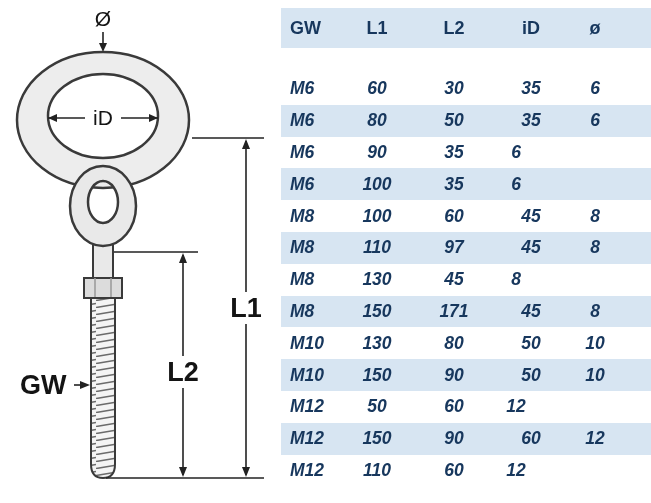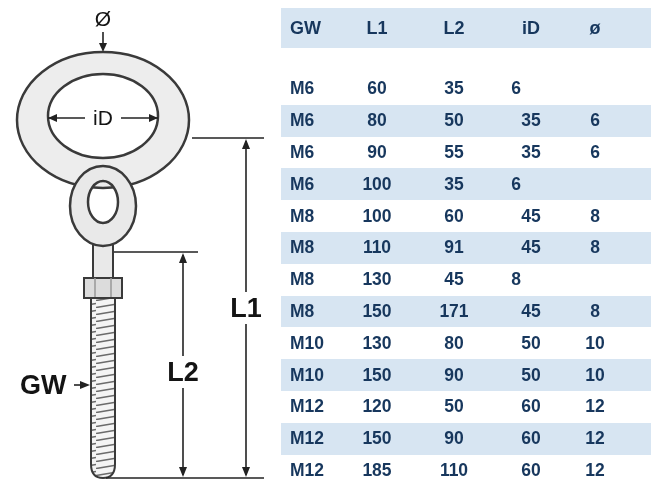--- a/index.html
+++ b/index.html
@@ -7,21 +7,21 @@
         font-family:"Liberation Sans",sans-serif;}
   .drawing{position:absolute;left:0;top:0;width:281px;height:503px;}
   .svg-label{font-family:"Liberation Sans",sans-serif;fill:#141414;}
   .dim-small{font-size:21px;}
   .dim-big{font-size:27px;font-weight:bold;}
   .spec{position:absolute;left:281px;top:0;width:370px;height:503px;
         font-weight:bold;color:#17375d;}
   .thead,.trow{display:grid;grid-template-columns:58px 76px 78px 76px 82px;align-items:center;}
   .thead{position:absolute;top:8px;left:0;right:0;height:40px;background:#d7e5f2;font-size:18px;}
   .tbody{position:absolute;top:73px;left:0;right:0;}
-  .trow{height:31.8px;font-size:17.5px;background:#ffffff;}
+  .trow{height:31.8px;font-size:17.5px;background:#ffffff;font-style:italic;}
   .trow.alt{background:#d7e5f2;}
   .c0{padding-left:9px;text-align:left;}
   .c1,.c2,.c3{text-align:center;}
   .c4{text-align:center;padding-right:30px;}
 </style>
 </head>
 <body>
 
 <div class="page">
 
@@ -93,54 +93,54 @@
       <div class="c0">GW</div>
       <div class="c1">L1</div>
       <div class="c2">L2</div>
       <div class="c3">iD</div>
       <div class="c4">ø</div>
     </div>
     <div class="tbody" id="tbody">
         <div class="trow">
           <div class="c0">M6</div>
           <div class="c1">60</div>
+          <div class="c2">30</div>
           <div class="c3">35</div>
           <div class="c4">6</div>
         </div>
         <div class="trow alt" style="background: rgb(215, 229, 242);">
           <div class="c0">M6</div>
           <div class="c1">80</div>
           <div class="c2">50</div>
           <div class="c3">35</div>
           <div class="c4">6</div>
         </div>
         <div class="trow">
           <div class="c0">M6</div>
           <div class="c1">90</div>
-          <div class="c2">55</div>
           <div class="c3">35</div>
           <div class="c4">6</div>
         </div>
         <div class="trow alt" style="background: rgb(215, 229, 242);">
           <div class="c0">M6</div>
           <div class="c1">100</div>
           <div class="c3">35</div>
           <div class="c4">6</div>
         </div>
         <div class="trow">
           <div class="c0">M8</div>
           <div class="c1">100</div>
           <div class="c2">60</div>
           <div class="c3">45</div>
           <div class="c4">8</div>
         </div>
         <div class="trow alt" style="background: rgb(215, 229, 242);">
           <div class="c0">M8</div>
           <div class="c1">110</div>
-          <div class="c2">91</div>
+          <div class="c2">97</div>
           <div class="c3">45</div>
           <div class="c4">8</div>
         </div>
         <div class="trow">
           <div class="c0">M8</div>
           <div class="c1">130</div>
           <div class="c3">45</div>
           <div class="c4">8</div>
         </div>
         <div class="trow alt" style="background: rgb(215, 229, 242);">
@@ -159,35 +159,33 @@
         </div>
         <div class="trow alt" style="background: rgb(215, 229, 242);">
           <div class="c0">M10</div>
           <div class="c1">150</div>
           <div class="c2">90</div>
           <div class="c3">50</div>
           <div class="c4">10</div>
         </div>
         <div class="trow">
           <div class="c0">M12</div>
-          <div class="c1">120</div>
           <div class="c2">50</div>
           <div class="c3">60</div>
           <div class="c4">12</div>
         </div>
         <div class="trow alt" style="background: rgb(215, 229, 242);">
           <div class="c0">M12</div>
           <div class="c1">150</div>
           <div class="c2">90</div>
           <div class="c3">60</div>
           <div class="c4">12</div>
         </div>
         <div class="trow">
           <div class="c0">M12</div>
-          <div class="c1">185</div>
           <div class="c2">110</div>
           <div class="c3">60</div>
           <div class="c4">12</div>
         </div>
       </div>
   </div>
 
 </div>
 
 </body></html>

